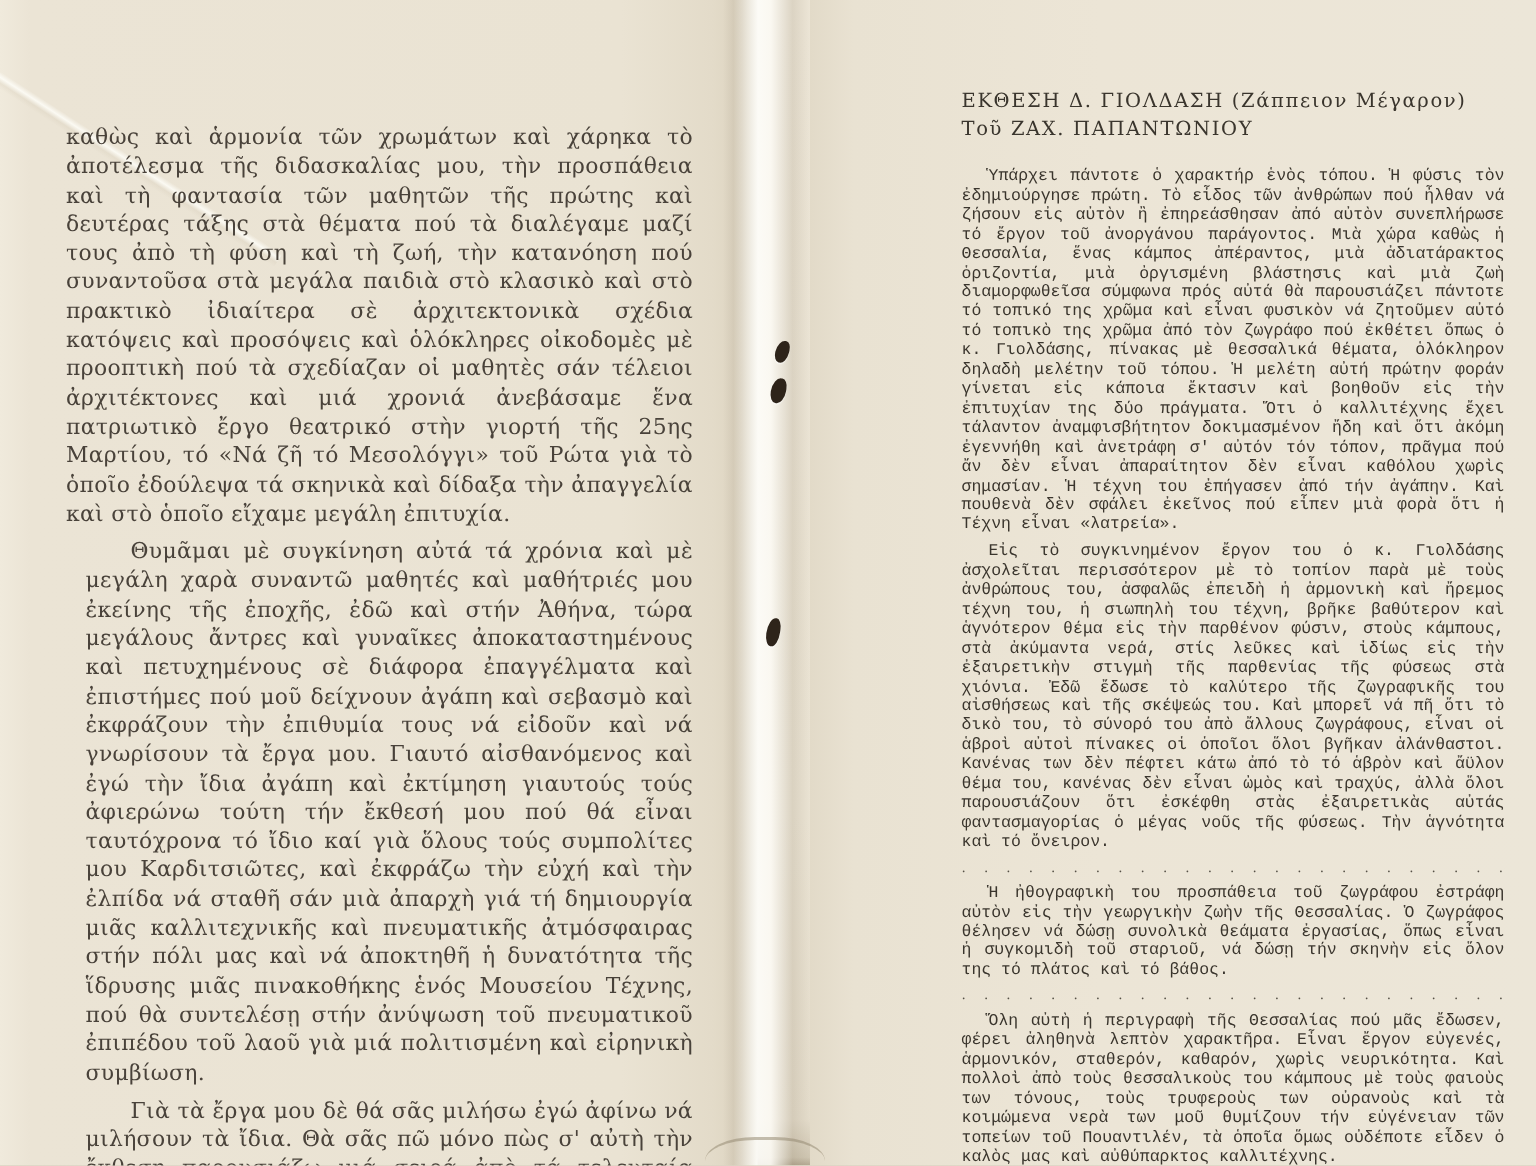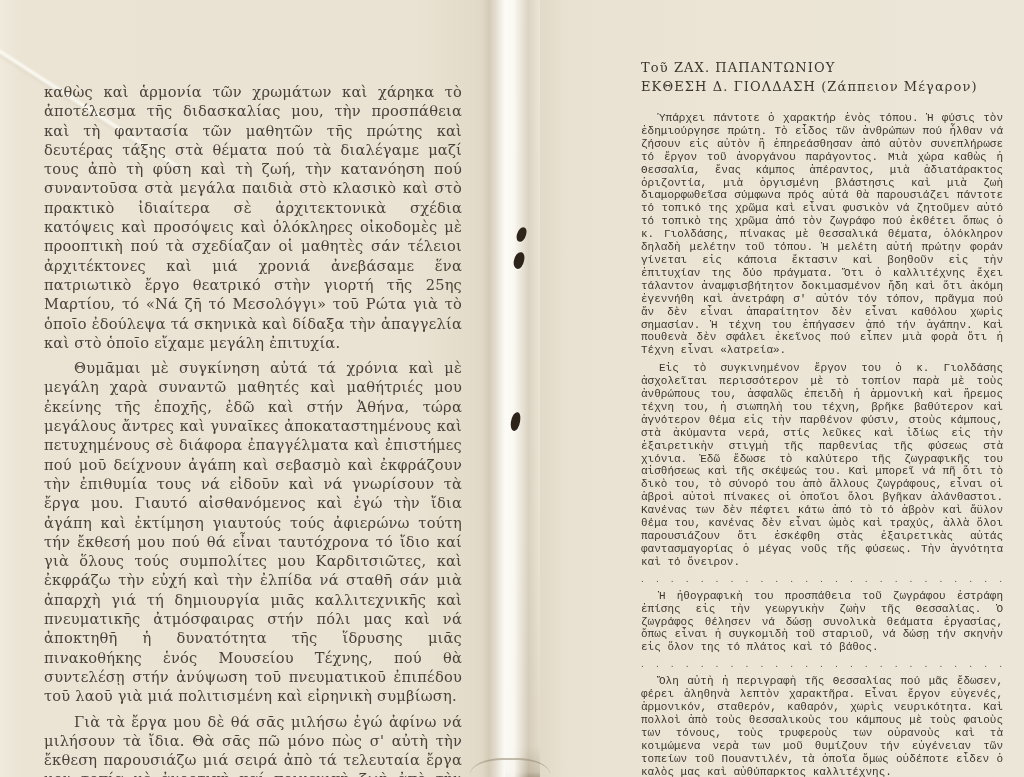--- a/index.html
+++ b/index.html
@@ -30,21 +30,21 @@
   .bottom-curl{position:absolute;left:470px;top:758px;width:80px;height:30px;
     border-top:2px solid rgba(150,138,115,.55);border-radius:50%/60%;}
 
   
   .leftcol{
     position:absolute;left:44px;top:82px;width:418px;
     color:#49423a;font-size:14.6px;line-height:19.3px;
     text-align:justify;letter-spacing:.015em;
   }
   .leftcol p{margin:0 0 6px 0;}
-  .leftcol p.ind{text-indent:30px;}
+  .leftcol p.ind{text-indent:30px;margin-left:13px;}
 
   
   .rightcol{
     position:absolute;left:641px;top:58px;width:362px;
     color:#3a352d;font-size:11px;line-height:12.9px;
     text-align:justify;
   }
   .heading{font-size:13px;line-height:19px;letter-spacing:1.1px;color:#3a352d;margin:0 0 16px 0;text-align:left;}
   .heading div{white-space:nowrap;}
   .rightcol p{margin:0 0 5px 0;font-family:Liberation Mono, monospace;}
@@ -71,24 +71,24 @@
 
   <div class="leftcol">
     <p>καθὼς καὶ ἁρμονία τῶν χρωμάτων καὶ χάρηκα τὸ ἀποτέλεσμα τῆς διδασκαλίας μου, τὴν προσπάθεια καὶ τὴ φαντασία τῶν μαθητῶν τῆς πρώτης καὶ δευτέρας τάξης στὰ θέματα πού τὰ διαλέγαμε μαζί τους ἀπὸ τὴ φύση καὶ τὴ ζωή, τὴν κατανόηση πού συναντοῦσα στὰ μεγάλα παιδιὰ στὸ κλασικὸ καὶ στὸ πρακτικὸ ἰδιαίτερα σὲ ἀρχιτεκτονικὰ σχέδια κατόψεις καὶ προσόψεις καὶ ὁλόκληρες οἰκοδομὲς μὲ προοπτικὴ πού τὰ σχεδίαζαν οἱ μαθητὲς σάν τέλειοι ἀρχιτέκτονες καὶ μιά χρονιά ἀνεβάσαμε ἕνα πατριωτικὸ ἔργο θεατρικό στὴν γιορτή τῆς 25ης Μαρτίου, τό «Νά ζῆ τό Μεσολόγγι» τοῦ Ρώτα γιὰ τὸ ὁποῖο ἐδούλεψα τά σκηνικὰ καὶ δίδαξα τὴν ἀπαγγελία καὶ στὸ ὁποῖο εἴχαμε μεγάλη ἐπιτυχία.</p>
     <p class="ind">Θυμᾶμαι μὲ συγκίνηση αὐτά τά χρόνια καὶ μὲ μεγάλη χαρὰ συναντῶ μαθητές καὶ μαθήτριές μου ἐκείνης τῆς ἐποχῆς, ἐδῶ καὶ στήν Ἀθήνα, τώρα μεγάλους ἄντρες καὶ γυναῖκες ἀποκαταστημένους καὶ πετυχημένους σὲ διάφορα ἐπαγγέλματα καὶ ἐπιστήμες πού μοῦ δείχνουν ἀγάπη καὶ σεβασμὸ καὶ ἐκφράζουν τὴν ἐπιθυμία τους νά εἰδοῦν καὶ νά γνωρίσουν τὰ ἔργα μου. Γιαυτό αἰσθανόμενος καὶ ἐγώ τὴν ἴδια ἀγάπη καὶ ἐκτίμηση γιαυτούς τούς ἀφιερώνω τούτη τήν ἔκθεσή μου πού θά εἶναι ταυτόχρονα τό ἴδιο καί γιὰ ὅλους τούς συμπολίτες μου Καρδιτσιῶτες, καὶ ἐκφράζω τὴν εὐχή καὶ τὴν ἐλπίδα νά σταθῆ σάν μιὰ ἀπαρχὴ γιά τή δημιουργία μιᾶς καλλιτεχνικῆς καὶ πνευματικῆς ἀτμόσφαιρας στήν πόλι μας καὶ νά ἀποκτηθῆ ἡ δυνατότητα τῆς ἵδρυσης μιᾶς πινακοθήκης ἑνός Μουσείου Τέχνης, πού θὰ συντελέσῃ στήν ἀνύψωση τοῦ πνευματικοῦ ἐπιπέδου τοῦ λαοῦ γιὰ μιά πολιτισμένη καὶ εἰρηνικὴ συμβίωση.</p>
     <p class="ind">Γιὰ τὰ ἔργα μου δὲ θά σᾶς μιλήσω ἐγώ ἀφίνω νά μιλήσουν τὰ ἴδια. Θὰ σᾶς πῶ μόνο πὼς σ' αὐτὴ τὴν ἔκθεση παρουσιάζω μιά σειρά ἀπὸ τά τελευταία ἔργα μου τοπία μὲ ἀγροτικὴ καί ποιμενικὴ ζωὴ ἀπὸ τὴν περιοχὴ κυρίως τοῦ Νομοῦ μας, καθὼς καὶ μερικὰ ἄλλα ἀπό παλαιότερή μου ἐργασία.</p>
 
   </div>
 
   <div class="rightcol">
     <div class="heading">
+      <div>ΕΚΘΕΣΗ  Δ. ΓΙΟΛΔΑΣΗ  (Ζάππειον Μέγαρον)</div>
       <div>Τοῦ  ΖΑΧ. ΠΑΠΑΝΤΩΝΙΟΥ</div>
-      <div>ΕΚΘΕΣΗ  Δ. ΓΙΟΛΔΑΣΗ  (Ζάππειον Μέγαρον)</div>
     </div>
     <p class="ind">Ὑπάρχει πάντοτε ὁ χαρακτήρ ἑνὸς τόπου. Ἡ φύσις τὸν ἐδημιούργησε πρώτη. Τὸ εἶδος τῶν ἀνθρώπων πού ἦλθαν νά ζήσουν εἰς αὐτὸν ἢ ἐπηρεάσθησαν ἀπό αὐτὸν συνεπλήρωσε τό ἔργον τοῦ ἀνοργάνου παράγοντος. Μιὰ χώρα καθὼς ἡ Θεσσαλία, ἕνας κάμπος ἀπέραντος, μιὰ ἀδιατάρακτος ὁριζοντία, μιὰ ὀργισμένη βλάστησις καὶ μιὰ ζωὴ διαμορφωθεῖσα σύμφωνα πρός αὐτά θὰ παρουσιάζει πάντοτε τό τοπικό της χρῶμα καὶ εἶναι φυσικὸν νά ζητοῦμεν αὐτό τό τοπικὸ της χρῶμα ἀπό τὸν ζωγράφο πού ἐκθέτει ὅπως ὁ κ. Γιολδάσης, πίνακας μὲ θεσσαλικά θέματα, ὁλόκληρον δηλαδὴ μελέτην τοῦ τόπου. Ἡ μελέτη αὐτή πρώτην φοράν γίνεται εἰς κάποια ἔκτασιν καὶ βοηθοῦν εἰς τὴν ἐπιτυχίαν της δύο πράγματα. Ὅτι ὁ καλλιτέχνης ἔχει τάλαντον ἀναμφισβήτητον δοκιμασμένον ἤδη καὶ ὅτι ἀκόμη ἐγεννήθη καὶ ἀνετράφη σ' αὐτόν τόν τόπον, πρᾶγμα πού ἄν δὲν εἶναι ἀπαραίτητον δὲν εἶναι καθόλου χωρὶς σημασίαν. Ἡ τέχνη του ἐπήγασεν ἀπό τήν ἀγάπην. Καὶ πουθενὰ δὲν σφάλει ἐκεῖνος πού εἶπεν μιὰ φορὰ ὅτι ἡ Τέχνη εἶναι «λατρεία».</p>
     <p class="ind">Εἰς τὸ συγκινημένον ἔργον του ὁ κ. Γιολδάσης ἀσχολεῖται περισσότερον μὲ τὸ τοπίον παρὰ μὲ τοὺς ἀνθρώπους του, ἀσφαλῶς ἐπειδὴ ἡ ἁρμονικὴ καὶ ἤρεμος τέχνη του, ἡ σιωπηλὴ του τέχνη, βρῆκε βαθύτερον καὶ ἁγνότερον θέμα εἰς τὴν παρθένον φύσιν, στοὺς κάμπους, στὰ ἀκύμαντα νερά, στίς λεῦκες καὶ ἰδίως εἰς τὴν ἐξαιρετικὴν στιγμὴ τῆς παρθενίας τῆς φύσεως στὰ χιόνια. Ἐδῶ ἔδωσε τὸ καλύτερο τῆς ζωγραφικῆς του αἰσθήσεως καὶ τῆς σκέψεώς του. Καὶ μπορεῖ νά πῆ ὅτι τὸ δικὸ του, τὸ σύνορό του ἀπὸ ἄλλους ζωγράφους, εἶναι οἱ ἁβροὶ αὐτοὶ πίνακες οἱ ὁποῖοι ὅλοι βγῆκαν ἀλάνθαστοι. Κανένας των δὲν πέφτει κάτω ἀπό τὸ τό ἁβρὸν καὶ ἄϋλον θέμα του, κανένας δὲν εἶναι ὠμὸς καὶ τραχύς, ἀλλὰ ὅλοι παρουσιάζουν ὅτι ἐσκέφθη στὰς ἐξαιρετικὰς αὐτάς φαντασμαγορίας ὁ μέγας νοῦς τῆς φύσεως. Τὴν ἁγνότητα καὶ τό ὄνειρον.</p>
     <div class="dots">. . . . . . . . . . . . . . . . . . . . . . . . .</div>
-    <p class="ind tight">Ἡ ἠθογραφικὴ του προσπάθεια τοῦ ζωγράφου ἐστράφη ἐπίσης εἰς τὴν γεωργικὴν ζωὴν τῆς Θεσσαλίας. Ὁ ζωγράφος θέλησεν νά δώσῃ συνολικὰ θεάματα ἐργασίας, ὅπως εἶναι ἡ συγκομιδὴ τοῦ σταριοῦ, νά δώσῃ τήν σκηνὴν εἰς ὅλον της τό πλάτος καὶ τό βάθος.</p>
+    <p class="ind tight">Ἡ ἠθογραφικὴ του προσπάθεια τοῦ ζωγράφου ἐστράφη αὐτὸν εἰς τὴν γεωργικὴν ζωὴν τῆς Θεσσαλίας. Ὁ ζωγράφος θέλησεν νά δώσῃ συνολικὰ θεάματα ἐργασίας, ὅπως εἶναι ἡ συγκομιδὴ τοῦ σταριοῦ, νά δώσῃ τήν σκηνὴν εἰς ὅλον της τό πλάτος καὶ τό βάθος.</p>
     <div class="dots">. . . . . . . . . . . . . . . . . . . . . . . . .</div>
     <p class="ind">Ὅλη αὐτὴ ἡ περιγραφὴ τῆς Θεσσαλίας πού μᾶς ἔδωσεν, φέρει ἀληθηνὰ λεπτὸν χαρακτῆρα. Εἶναι ἔργον εὐγενές, ἁρμονικόν, σταθερόν, καθαρόν, χωρὶς νευρικότητα. Καὶ πολλοὶ ἀπὸ τοὺς θεσσαλικοὺς του κάμπους μὲ τοὺς φαιοὺς των τόνους, τοὺς τρυφεροὺς των οὐρανοὺς καὶ τὰ κοιμώμενα νερὰ των μοῦ θυμίζουν τήν εὐγένειαν τῶν τοπείων τοῦ Πουαντιλέν, τὰ ὁποῖα ὅμως οὐδέποτε εἶδεν ὁ καλὸς μας καὶ αὐθύπαρκτος καλλιτέχνης.</p>
 
   </div>
 </div>
 
 </body></html>

